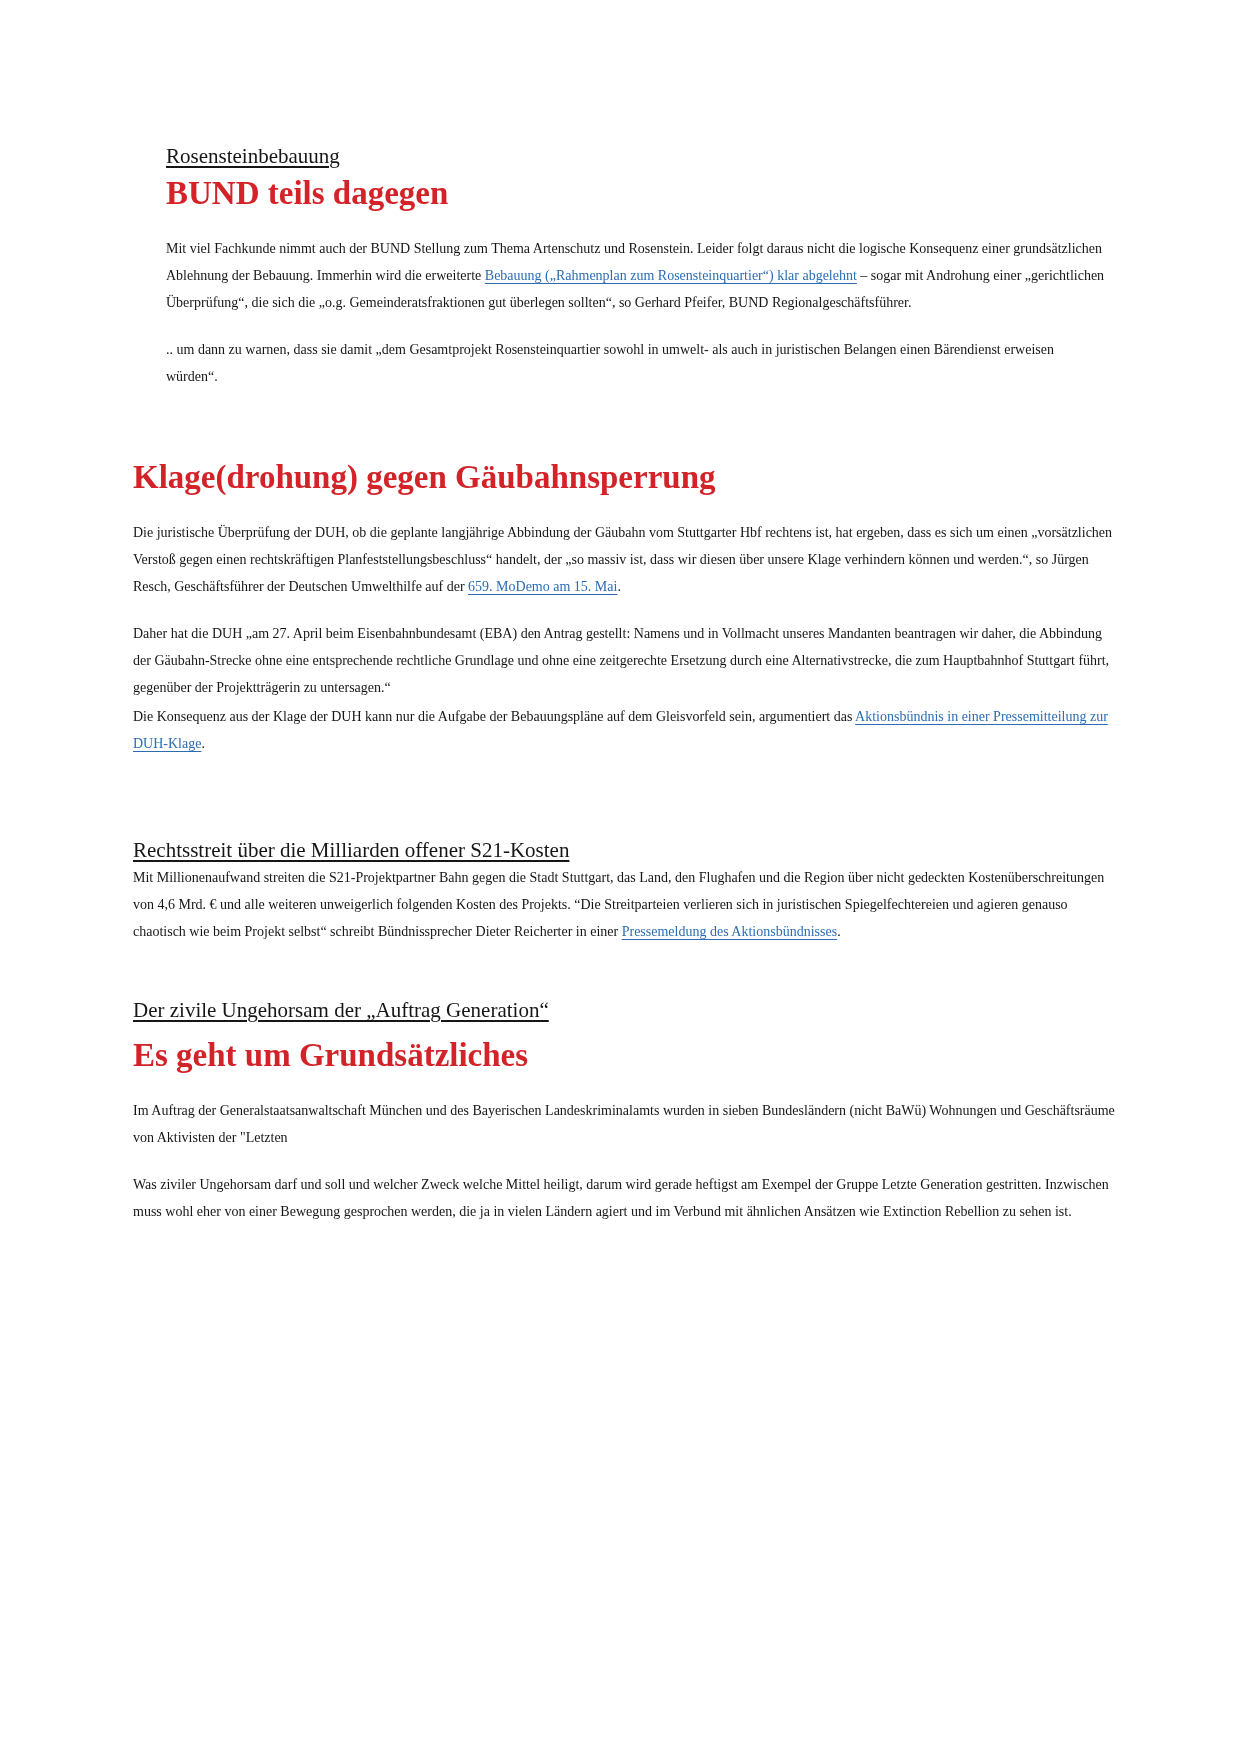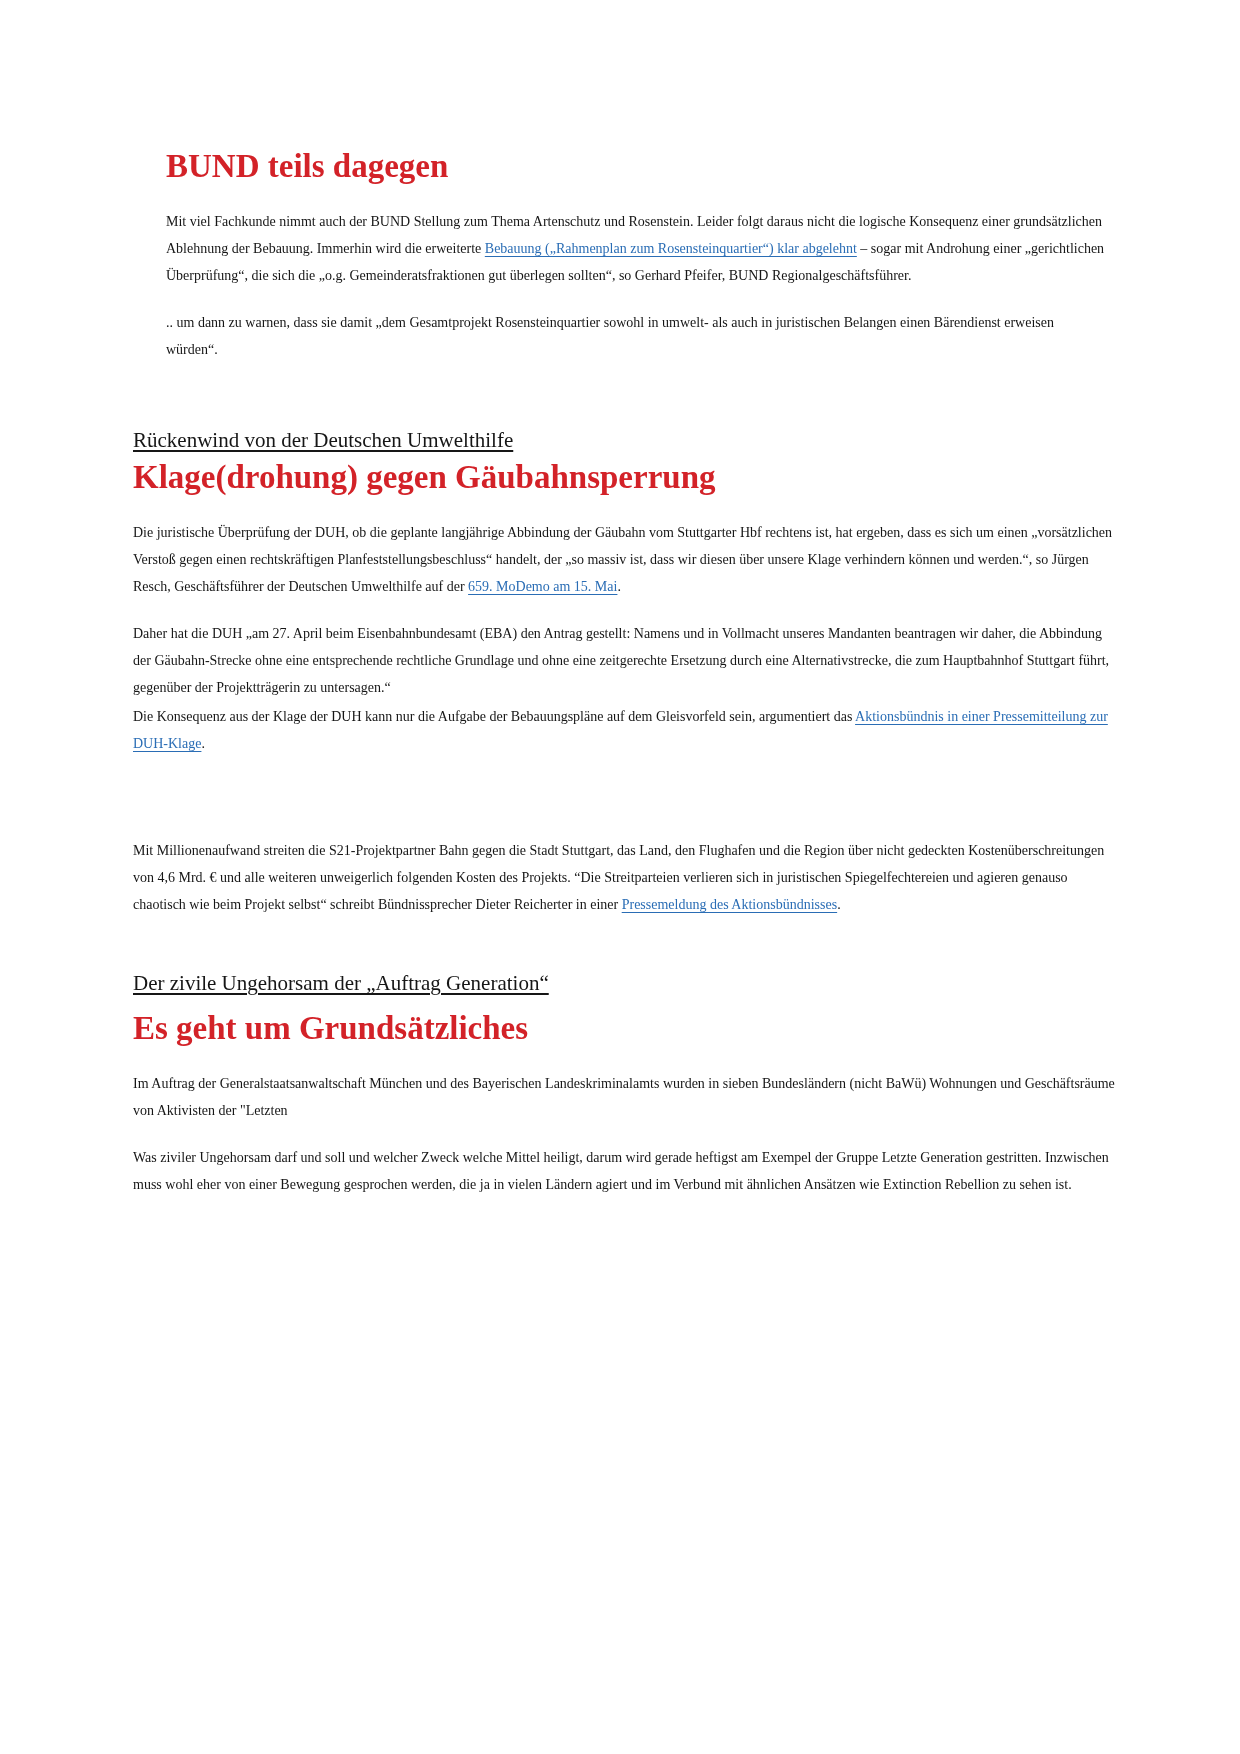--- a/index.html
+++ b/index.html
@@ -68,34 +68,35 @@
     cursor: pointer;
   }
 </style>
 </head>
 <body>
 
 <div class="page">
   <div class="content">
 
     <section class="article indent">
+      <div class="kicker">Rosensteinbebauung</div>
       <h2 class="title">BUND teils dagegen</h2>
       <p class="para"><span>Mit viel Fachkunde nimmt auch der BUND Stellung zum Thema Artenschutz und Rosenstein. Leider folgt daraus nicht die logische Konsequenz einer grundsätzlichen Ablehnung der Bebauung. Immerhin wird die erweiterte </span><a href="#" class="link">Bebauung („Rahmenplan zum Rosensteinquartier“) klar abgelehnt</a><span> – sogar mit Androhung einer „gerichtlichen Überprüfung“, die sich die „o.g. Gemeinderatsfraktionen gut überlegen sollten“, so Gerhard Pfeifer, BUND Regionalgeschäftsführer.</span></p>
       <p class="para"><span>.. um dann zu warnen, dass sie damit „dem Gesamtprojekt Rosensteinquartier sowohl in umwelt- als auch in juristischen Belangen einen Bärendienst erweisen würden“.</span></p>
     </section>
 
     <section class="article gap-md">
-      <div class="kicker">Rückenwind von der Deutschen Umwelthilfe</div>
       <h2 class="title">Klage(drohung) gegen Gäubahnsperrung</h2>
       <p class="para"><span>Die juristische Überprüfung der DUH, ob die geplante langjährige Abbindung der Gäubahn vom Stuttgarter Hbf rechtens ist, hat ergeben, dass es sich um einen „vorsätzlichen Verstoß gegen einen rechtskräftigen Planfeststellungsbeschluss“ handelt, der „so massiv ist, dass wir diesen über unsere Klage verhindern können und werden.“, so Jürgen Resch, Geschäftsführer der Deutschen Umwelthilfe auf der </span><a href="#" class="link">659. MoDemo am 15. Mai</a><span>.</span></p>
       <p class="para tight"><span>Daher hat die DUH „am 27. April beim Eisenbahnbundesamt (EBA) den Antrag gestellt: Namens und in Vollmacht unseres Mandanten beantragen wir daher, die Abbindung der Gäubahn-Strecke ohne eine entsprechende rechtliche Grundlage und ohne eine zeitgerechte Ersetzung durch eine Alternativstrecke, die zum Hauptbahnhof Stuttgart führt, gegenüber der Projektträgerin zu untersagen.“</span></p>
       <p class="para"><span>Die Konsequenz aus der Klage der DUH kann nur die Aufgabe der Bebauungspläne auf dem Gleisvorfeld sein, argumentiert das </span><a href="#" class="link">Aktionsbündnis in einer Pressemitteilung zur DUH-Klage</a><span>.</span></p>
     </section>
 
     <section class="article gap-lg">
+      <div class="kicker">Rechtsstreit über die Milliarden offener S21-Kosten</div>
       <p class="para"><span>Mit Millionenaufwand streiten die S21-Projektpartner Bahn gegen die Stadt Stuttgart, das Land, den Flughafen und die Region über nicht gedeckten Kostenüberschreitungen von 4,6 Mrd. € und alle weiteren unweigerlich folgenden Kosten des Projekts. “Die Streitparteien verlieren sich in juristischen Spiegelfechtereien und agieren genauso chaotisch wie beim Projekt selbst“ schreibt Bündnissprecher Dieter Reicherter in einer </span><a href="#" class="link">Pressemeldung des Aktionsbündnisses</a><span>.</span></p>
     </section>
 
     <section class="article gap-sm">
       <div class="kicker">Der zivile Ungehorsam der „Auftrag Generation“</div>
       <h2 class="title title-spaced">Es geht um Grundsätzliches</h2>
       <p class="para"><span>Im Auftrag der Generalstaatsanwaltschaft München und des Bayerischen Landeskriminalamts wurden in sieben Bundesländern (nicht BaWü) Wohnungen und Geschäftsräume von Aktivisten der "Letzten</span></p>
       <p class="para"><span>Was ziviler Ungehorsam darf und soll und welcher Zweck welche Mittel heiligt, darum wird gerade heftigst am Exempel der Gruppe Letzte Generation gestritten. Inzwischen muss wohl eher von einer Bewegung gesprochen werden, die ja in vielen Ländern agiert und im Verbund mit ähnlichen Ansätzen wie Extinction Rebellion zu sehen ist.</span></p>
     </section>
 

